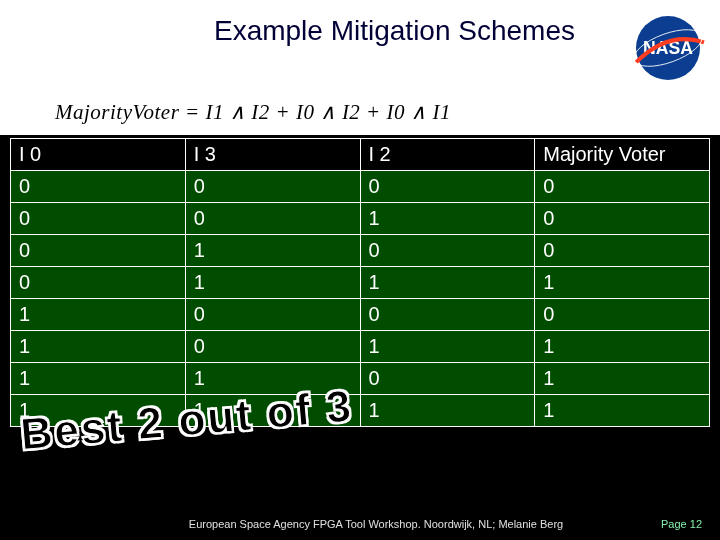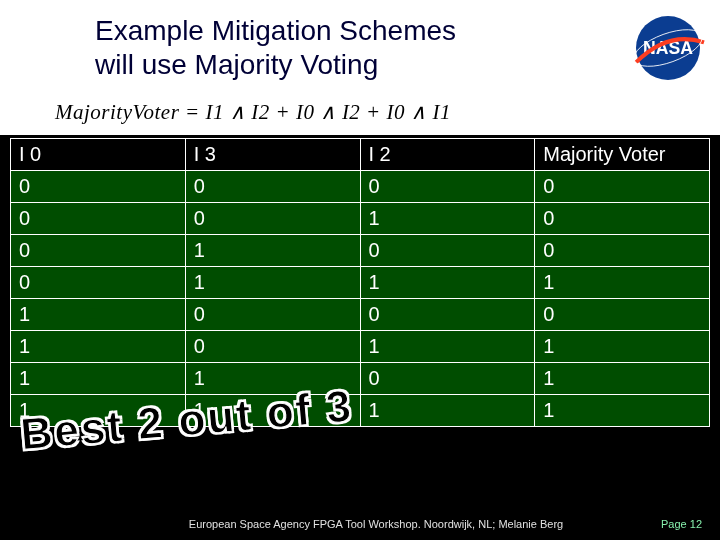--- a/index.html
+++ b/index.html
@@ -13,20 +13,21 @@
   }
   .title {
     position:absolute;
     left:95px;
     top:14px;
     width:480px;
     color:#000036;
     font-size:28px;
     line-height:1.2;
     font-weight:400;
+    text-align:right;
     
   }
   .top-strip {
     position:absolute;
     left:0; top:0; width:720px; height:135px;
     background:#fff;
   }
   .formula {
     position:absolute;
     left:55px;
@@ -96,21 +97,20 @@
     color:#86efac;
   }
 </style>
 </head>
 <body>
 
 <div class="top-strip"></div>
 
 <div class="title">
   <span>Example Mitigation Schemes</span><br>
-  <span>will use Majority Voting</span>
 </div>
 
 <div class="logo">
   <svg viewBox="0 0 100 84">
     <circle cx="50" cy="42" r="40" fill="#0b3d91"></circle>
     <text x="50" y="50" text-anchor="middle" fill="#fff" font-size="22" font-family="Arial" font-weight="bold">NASA</text>
     <path d="M10,60 Q50,20 95,35" stroke="#fc3d21" stroke-width="5" fill="none"></path>
     <ellipse cx="50" cy="42" rx="45" ry="18" stroke="#fff" stroke-width="1" fill="none" transform="rotate(-20 50 42)"></ellipse>
   </svg>
 </div>

